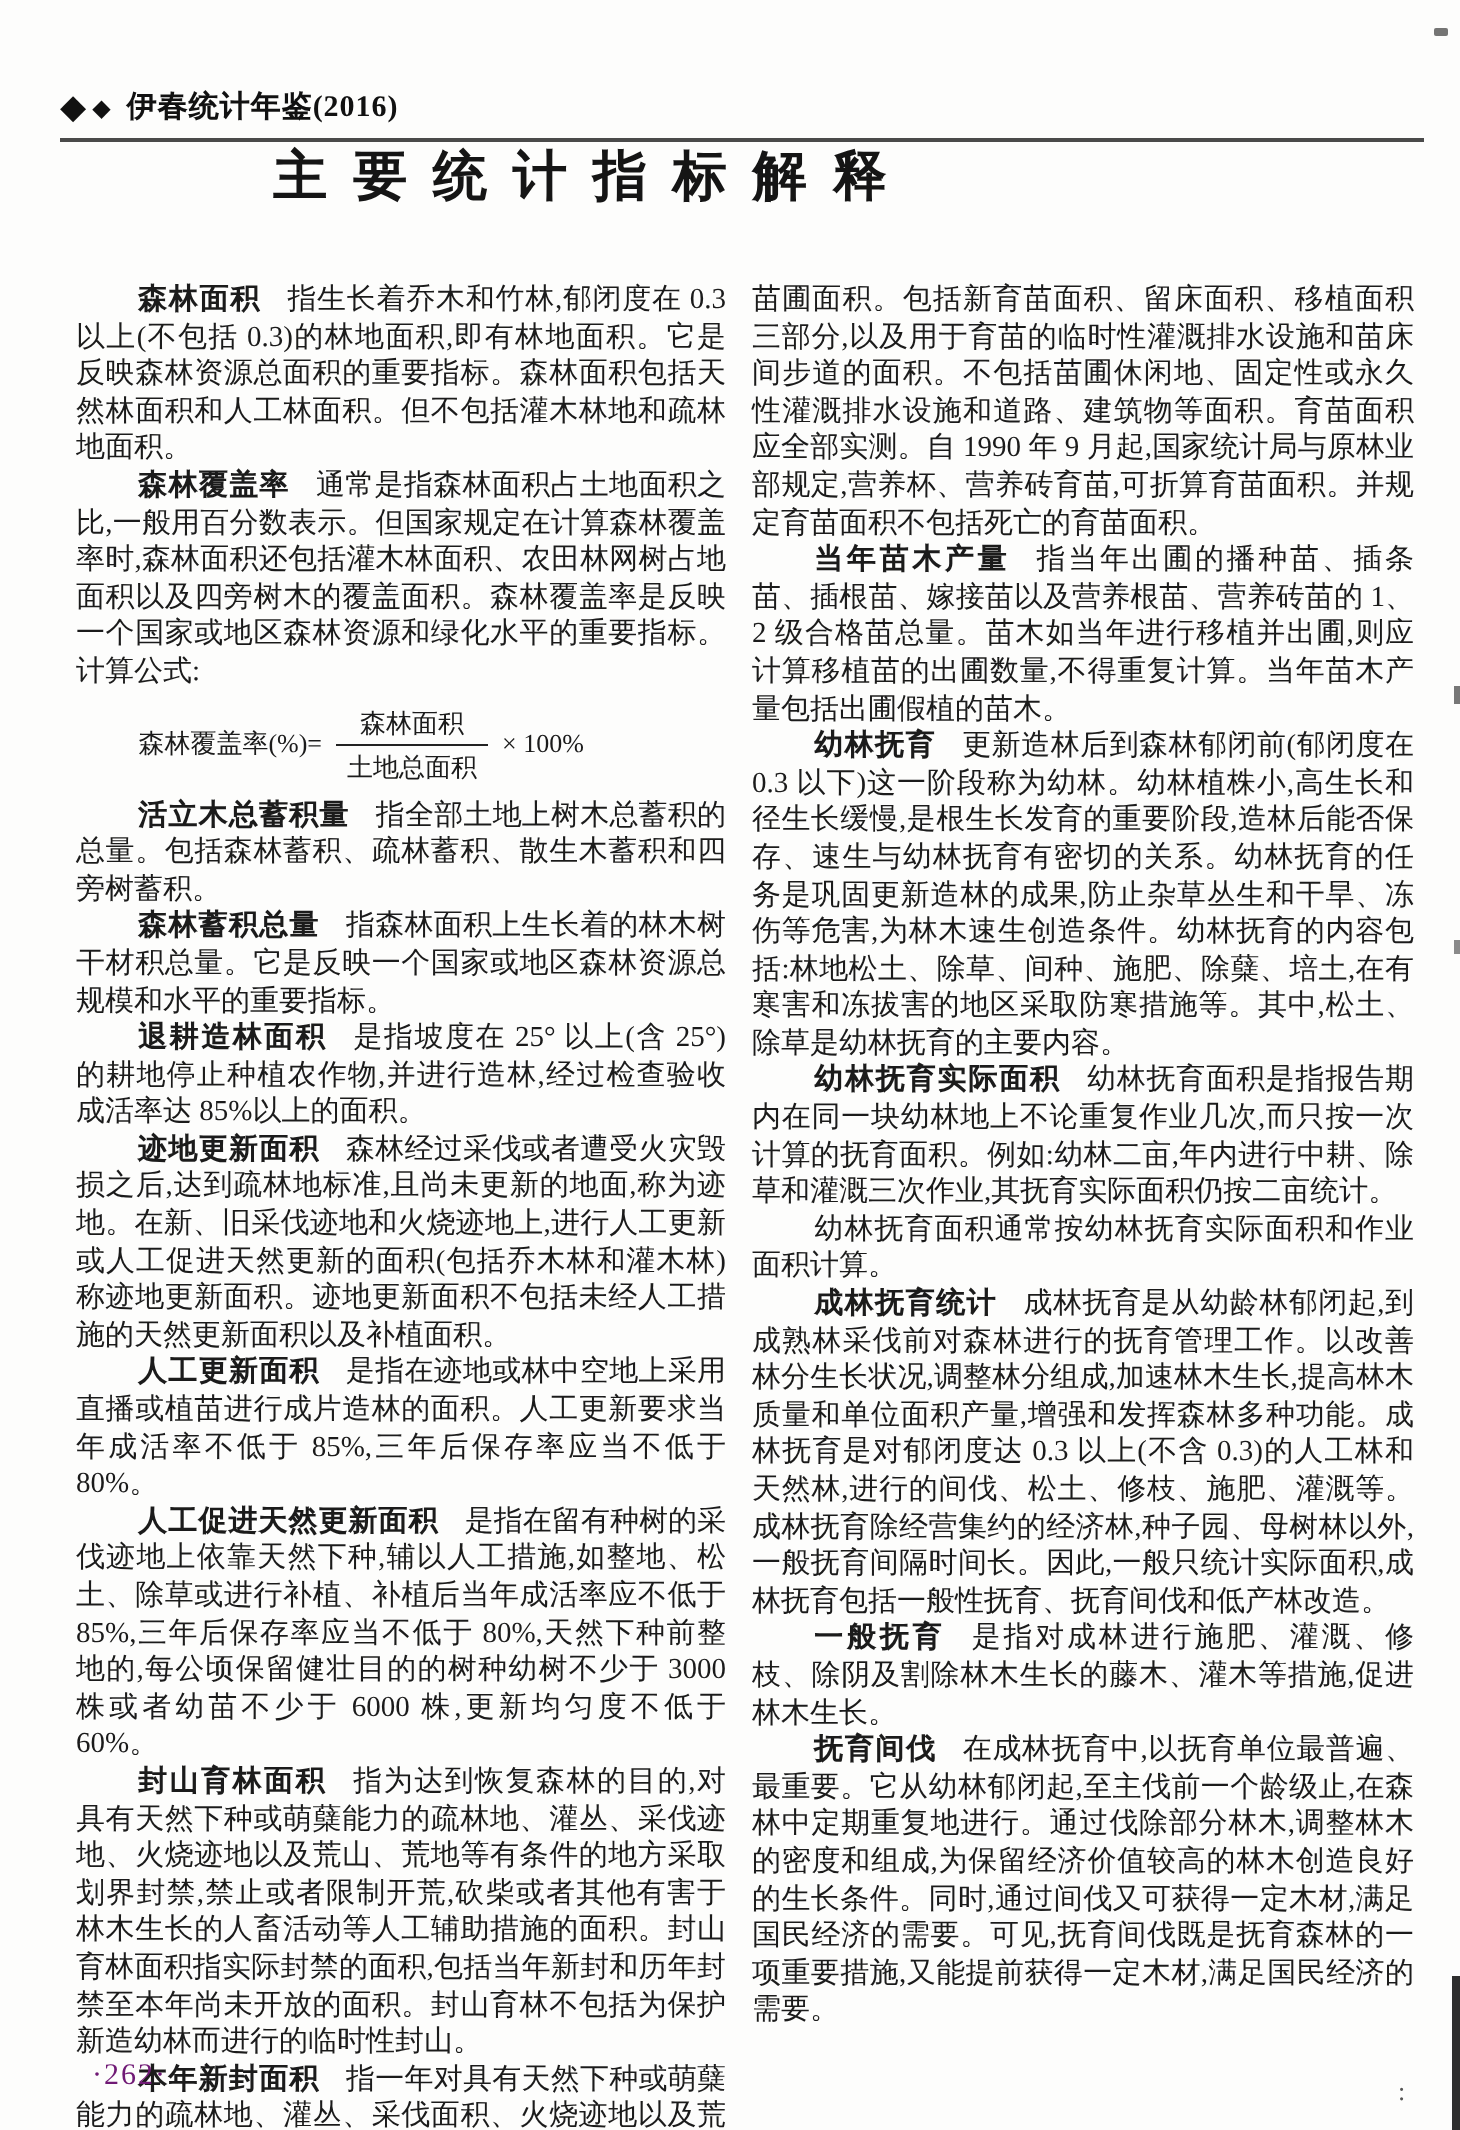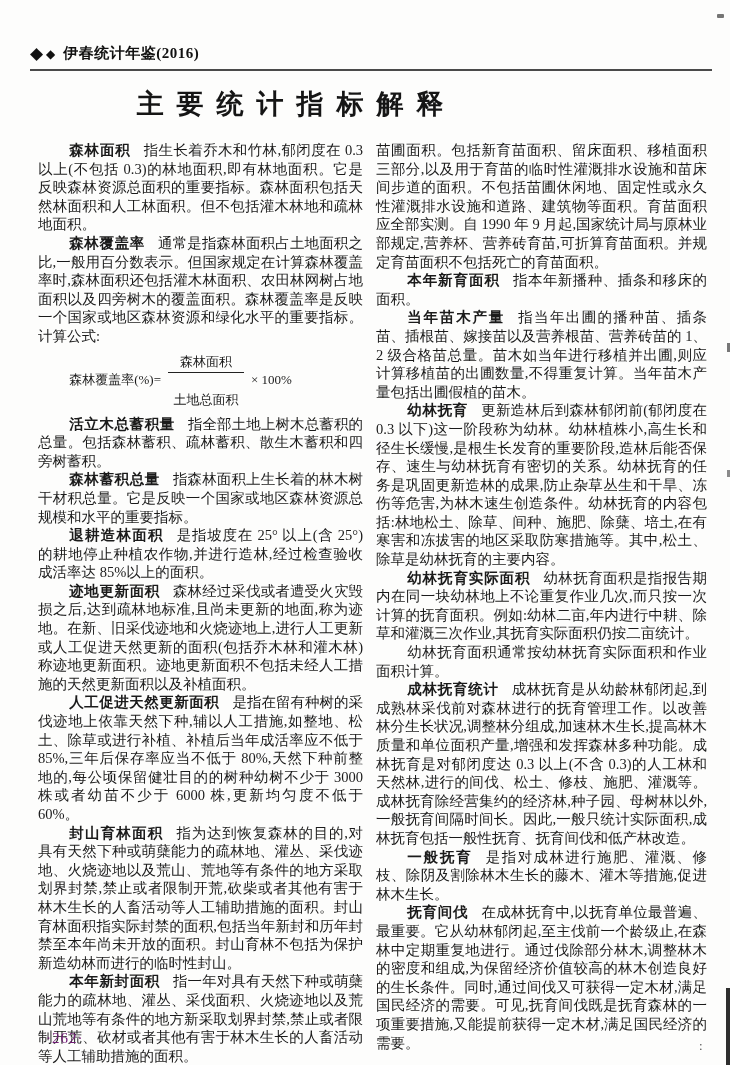--- a/index.html
+++ b/index.html
@@ -17,21 +17,21 @@
     position:absolute; left:30px; top:44px; width:682px;
     border-bottom:2px solid #4a4a4a; padding-bottom:6px;
     font-size:15px; font-weight:bold; color:#111;
     display:flex; align-items:center; gap:3px;
   }
   .mark1 { font-size:17px; line-height:1; }
   .mark2 { font-size:12px; line-height:1; margin-right:5px; }
   .header-title { letter-spacing:0.5px; }
   
   .page-title {
-    position:absolute; top:86px; left:0; width:580px; margin:0;
+    position:absolute; top:70px; left:0; width:580px; margin:0;
     text-align:center; font-size:27px; font-weight:bold;
     letter-spacing:0.48em; text-indent:0.48em; color:#151515;
   }
   
   .columns {
     position:absolute; top:141px; left:38px; width:669px;
     display:flex; gap:13px;
   }
   .col { font-size:14.5px; line-height:18.6px; text-align:justify; }
   .col-left  { width:325px; flex:0 0 325px; }
@@ -39,21 +39,21 @@
   .para { margin:0; text-indent:2.15em; }
   .para.cont { text-indent:0; }
   .term { font-weight:bold; margin-right:0.9em; letter-spacing:0.5px; }
   
   .formula-row {
     display:flex; align-items:center; justify-content:flex-start;
     margin:7px 0 7px 2.4em; gap:7px; text-indent:0; font-size:13px;
   }
   .frac { display:inline-flex; flex-direction:column; align-items:center; line-height:17px; }
   .frac .num { border-bottom:1.5px solid #222; padding:0 12px 2px; }
-  .frac .den { padding-top:18px; }
+  .frac .den { padding-top:2px; }
   
   .page-number {
     position:absolute; left:46px; top:1030px;
     font-size:15px; color:#701a75; letter-spacing:1px;
   }
   
   .artifact { position:absolute; background:#3a3a3a; }
   .art-corner { top:14px; right:6px; width:7px; height:4px; opacity:0.7; border-radius:1px; }
   .art-edge-bottom { top:988px; right:0; width:4px; height:77px; background:#2e2e2e; }
   .art-tick-1 { top:343px; right:0; width:3px; height:9px; background:#777; }
@@ -82,27 +82,27 @@
           <span class="frac">
             <span class="num">森林面积</span>
             <span class="den">土地总面积</span>
           </span>
           <span>× 100%</span>
         </div>
         <p class="para"><b class="term">活立木总蓄积量</b><span>指全部土地上树木总蓄积的总量。包括森林蓄积、疏林蓄积、散生木蓄积和四旁树蓄积。</span></p>
         <p class="para"><b class="term">森林蓄积总量</b><span>指森林面积上生长着的林木树干材积总量。它是反映一个国家或地区森林资源总规模和水平的重要指标。</span></p>
         <p class="para"><b class="term">退耕造林面积</b><span>是指坡度在 25° 以上(含 25°)的耕地停止种植农作物,并进行造林,经过检查验收成活率达 85%以上的面积。</span></p>
         <p class="para"><b class="term">迹地更新面积</b><span>森林经过采伐或者遭受火灾毁损之后,达到疏林地标准,且尚未更新的地面,称为迹地。在新、旧采伐迹地和火烧迹地上,进行人工更新或人工促进天然更新的面积(包括乔木林和灌木林)称迹地更新面积。迹地更新面积不包括未经人工措施的天然更新面积以及补植面积。</span></p>
+        <p class="para"><b class="term">人工更新面积</b><span>是指在迹地或林中空地上采用直播或植苗进行成片造林的面积。人工更新要求当年成活率不低于 85%,三年后保存率应当不低于 80%。</span></p>
         <p class="para"><b class="term">人工促进天然更新面积</b><span>是指在留有种树的采伐迹地上依靠天然下种,辅以人工措施,如整地、松土、除草或进行补植、补植后当年成活率应不低于 85%,三年后保存率应当不低于 80%,天然下种前整地的,每公顷保留健壮目的的树种幼树不少于 3000 株或者幼苗不少于 6000 株,更新均匀度不低于 60%。</span></p>
         <p class="para"><b class="term">封山育林面积</b><span>指为达到恢复森林的目的,对具有天然下种或萌蘖能力的疏林地、灌丛、采伐迹地、火烧迹地以及荒山、荒地等有条件的地方采取划界封禁,禁止或者限制开荒,砍柴或者其他有害于林木生长的人畜活动等人工辅助措施的面积。封山育林面积指实际封禁的面积,包括当年新封和历年封禁至本年尚未开放的面积。封山育林不包括为保护新造幼林而进行的临时性封山。</span></p>
         <p class="para"><b class="term">本年新封面积</b><span>指一年对具有天然下种或萌蘖能力的疏林地、灌丛、采伐面积、火烧迹地以及荒山荒地等有条件的地方新采取划界封禁,禁止或者限制开荒、砍材或者其他有害于林木生长的人畜活动等人工辅助措施的面积。</span></p>
       </div>
     <div class="col col-right" id="right-column">
         <p class="para cont"><span>苗圃面积。包括新育苗面积、留床面积、移植面积三部分,以及用于育苗的临时性灌溉排水设施和苗床间步道的面积。不包括苗圃休闲地、固定性或永久性灌溉排水设施和道路、建筑物等面积。育苗面积应全部实测。自 1990 年 9 月起,国家统计局与原林业部规定,营养杯、营养砖育苗,可折算育苗面积。并规定育苗面积不包括死亡的育苗面积。</span></p>
-        <p class="para"><b class="term">本年新育面积</b><span>指本年新播种、插条和移床的面积。</span></p>
         <p class="para"><b class="term">当年苗木产量</b><span>指当年出圃的播种苗、插条苗、插根苗、嫁接苗以及营养根苗、营养砖苗的 1、2 级合格苗总量。苗木如当年进行移植并出圃,则应计算移植苗的出圃数量,不得重复计算。当年苗木产量包括出圃假植的苗木。</span></p>
         <p class="para"><b class="term">幼林抚育</b><span>更新造林后到森林郁闭前(郁闭度在 0.3 以下)这一阶段称为幼林。幼林植株小,高生长和径生长缓慢,是根生长发育的重要阶段,造林后能否保存、速生与幼林抚育有密切的关系。幼林抚育的任务是巩固更新造林的成果,防止杂草丛生和干旱、冻伤等危害,为林木速生创造条件。幼林抚育的内容包括:林地松土、除草、间种、施肥、除蘖、培土,在有寒害和冻拔害的地区采取防寒措施等。其中,松土、除草是幼林抚育的主要内容。</span></p>
         <p class="para"><b class="term">幼林抚育实际面积</b><span>幼林抚育面积是指报告期内在同一块幼林地上不论重复作业几次,而只按一次计算的抚育面积。例如:幼林二亩,年内进行中耕、除草和灌溉三次作业,其抚育实际面积仍按二亩统计。</span></p>
         <p class="para"><span>幼林抚育面积通常按幼林抚育实际面积和作业面积计算。</span></p>
         <p class="para"><b class="term">成林抚育统计</b><span>成林抚育是从幼龄林郁闭起,到成熟林采伐前对森林进行的抚育管理工作。以改善林分生长状况,调整林分组成,加速林木生长,提高林木质量和单位面积产量,增强和发挥森林多种功能。成林抚育是对郁闭度达 0.3 以上(不含 0.3)的人工林和天然林,进行的间伐、松土、修枝、施肥、灌溉等。成林抚育除经营集约的经济林,种子园、母树林以外,一般抚育间隔时间长。因此,一般只统计实际面积,成林抚育包括一般性抚育、抚育间伐和低产林改造。</span></p>
         <p class="para"><b class="term">一般抚育</b><span>是指对成林进行施肥、灌溉、修枝、除阴及割除林木生长的藤木、灌木等措施,促进林木生长。</span></p>
         <p class="para"><b class="term">抚育间伐</b><span>在成林抚育中,以抚育单位最普遍、最重要。它从幼林郁闭起,至主伐前一个龄级止,在森林中定期重复地进行。通过伐除部分林木,调整林木的密度和组成,为保留经济价值较高的林木创造良好的生长条件。同时,通过间伐又可获得一定木材,满足国民经济的需要。可见,抚育间伐既是抚育森林的一项重要措施,又能提前获得一定木材,满足国民经济的需要。</span></p>
       </div>
   </div>
 

